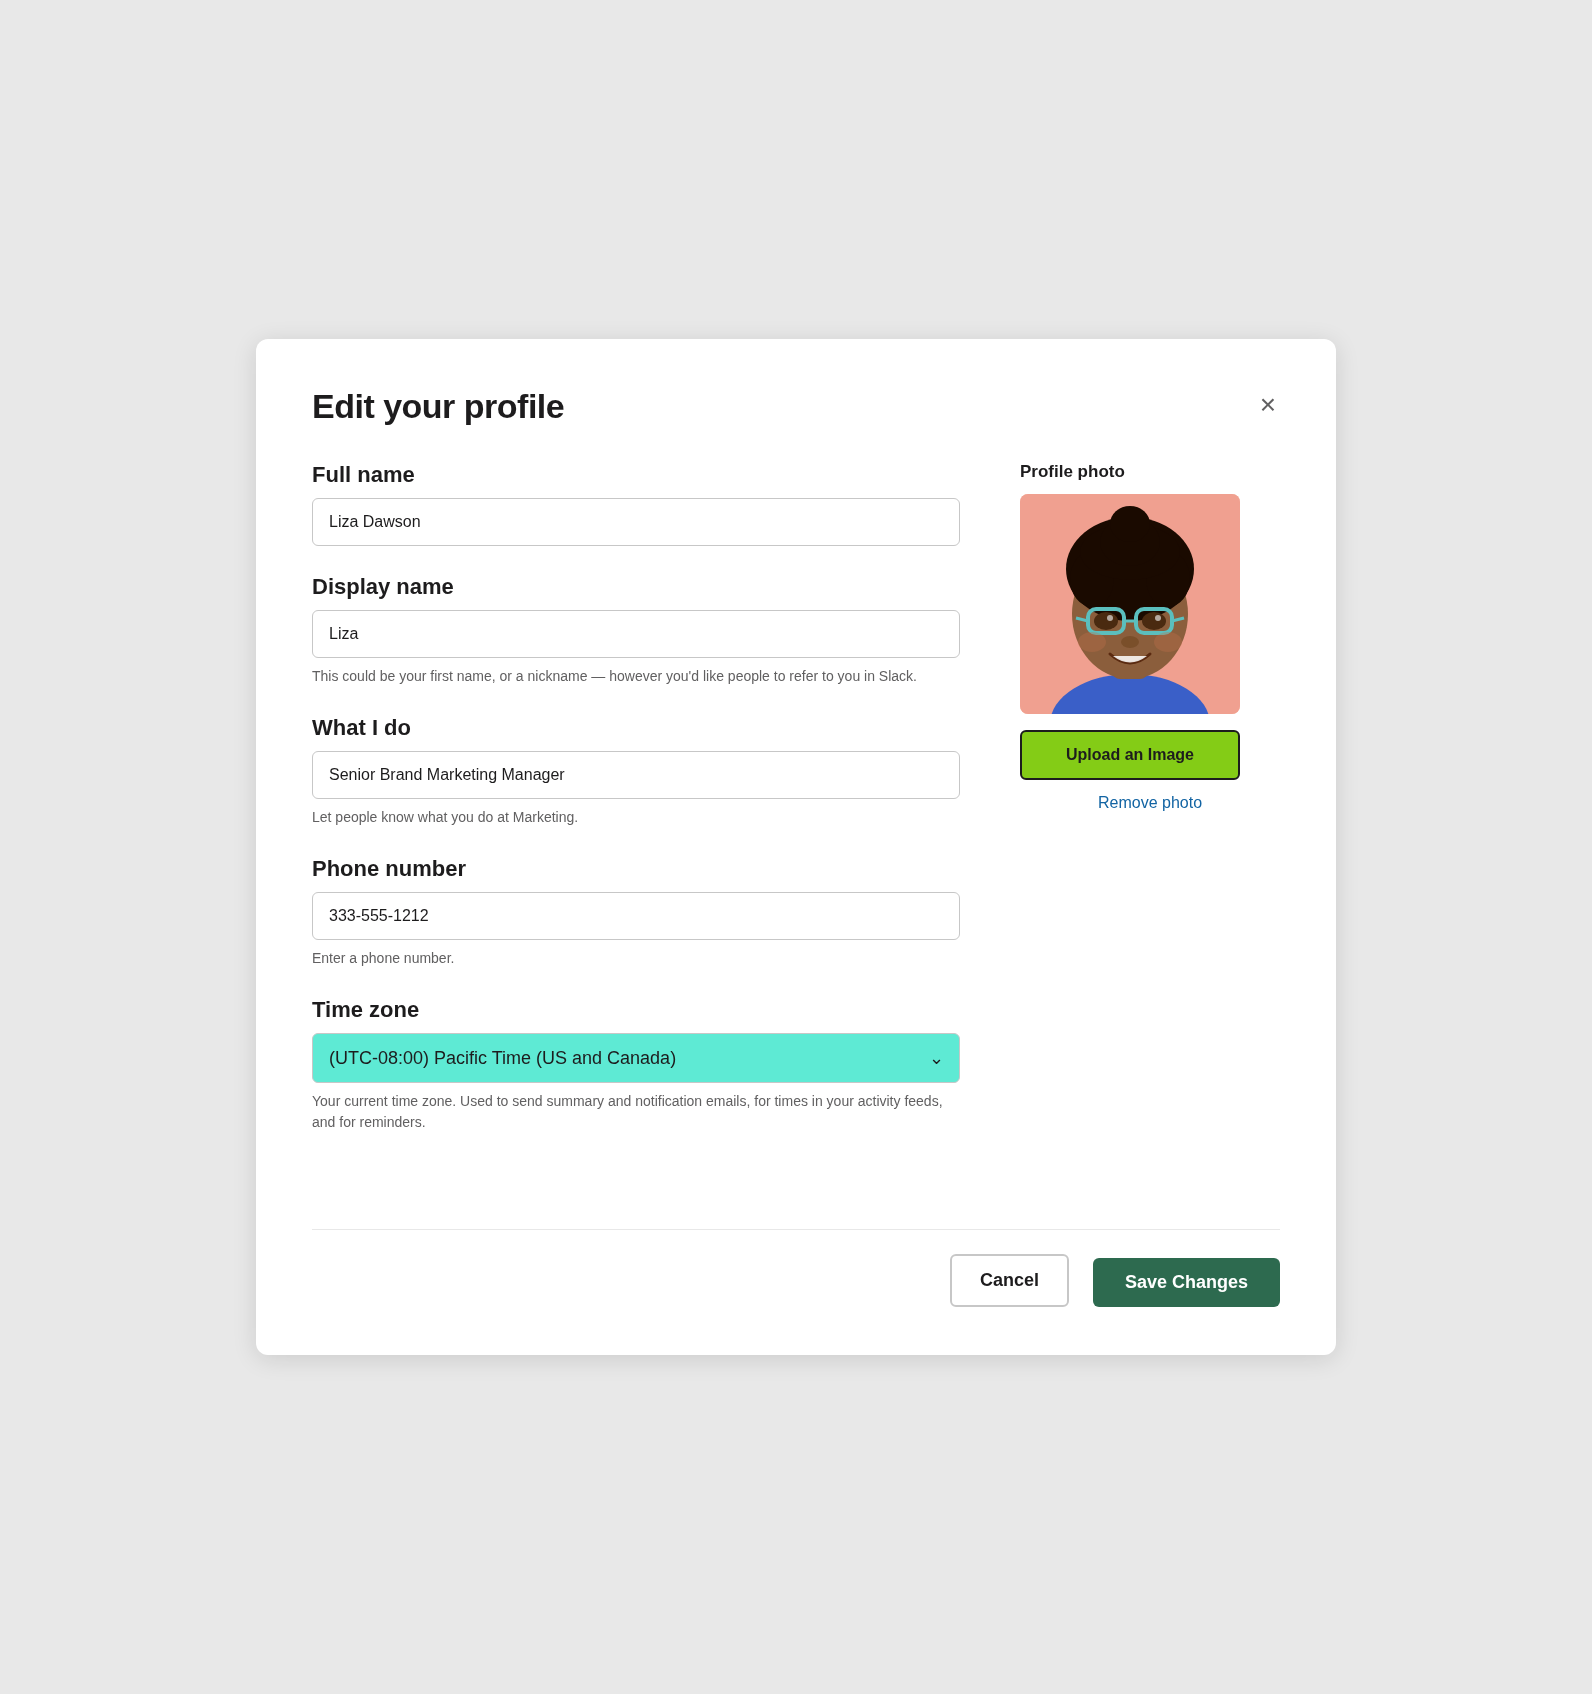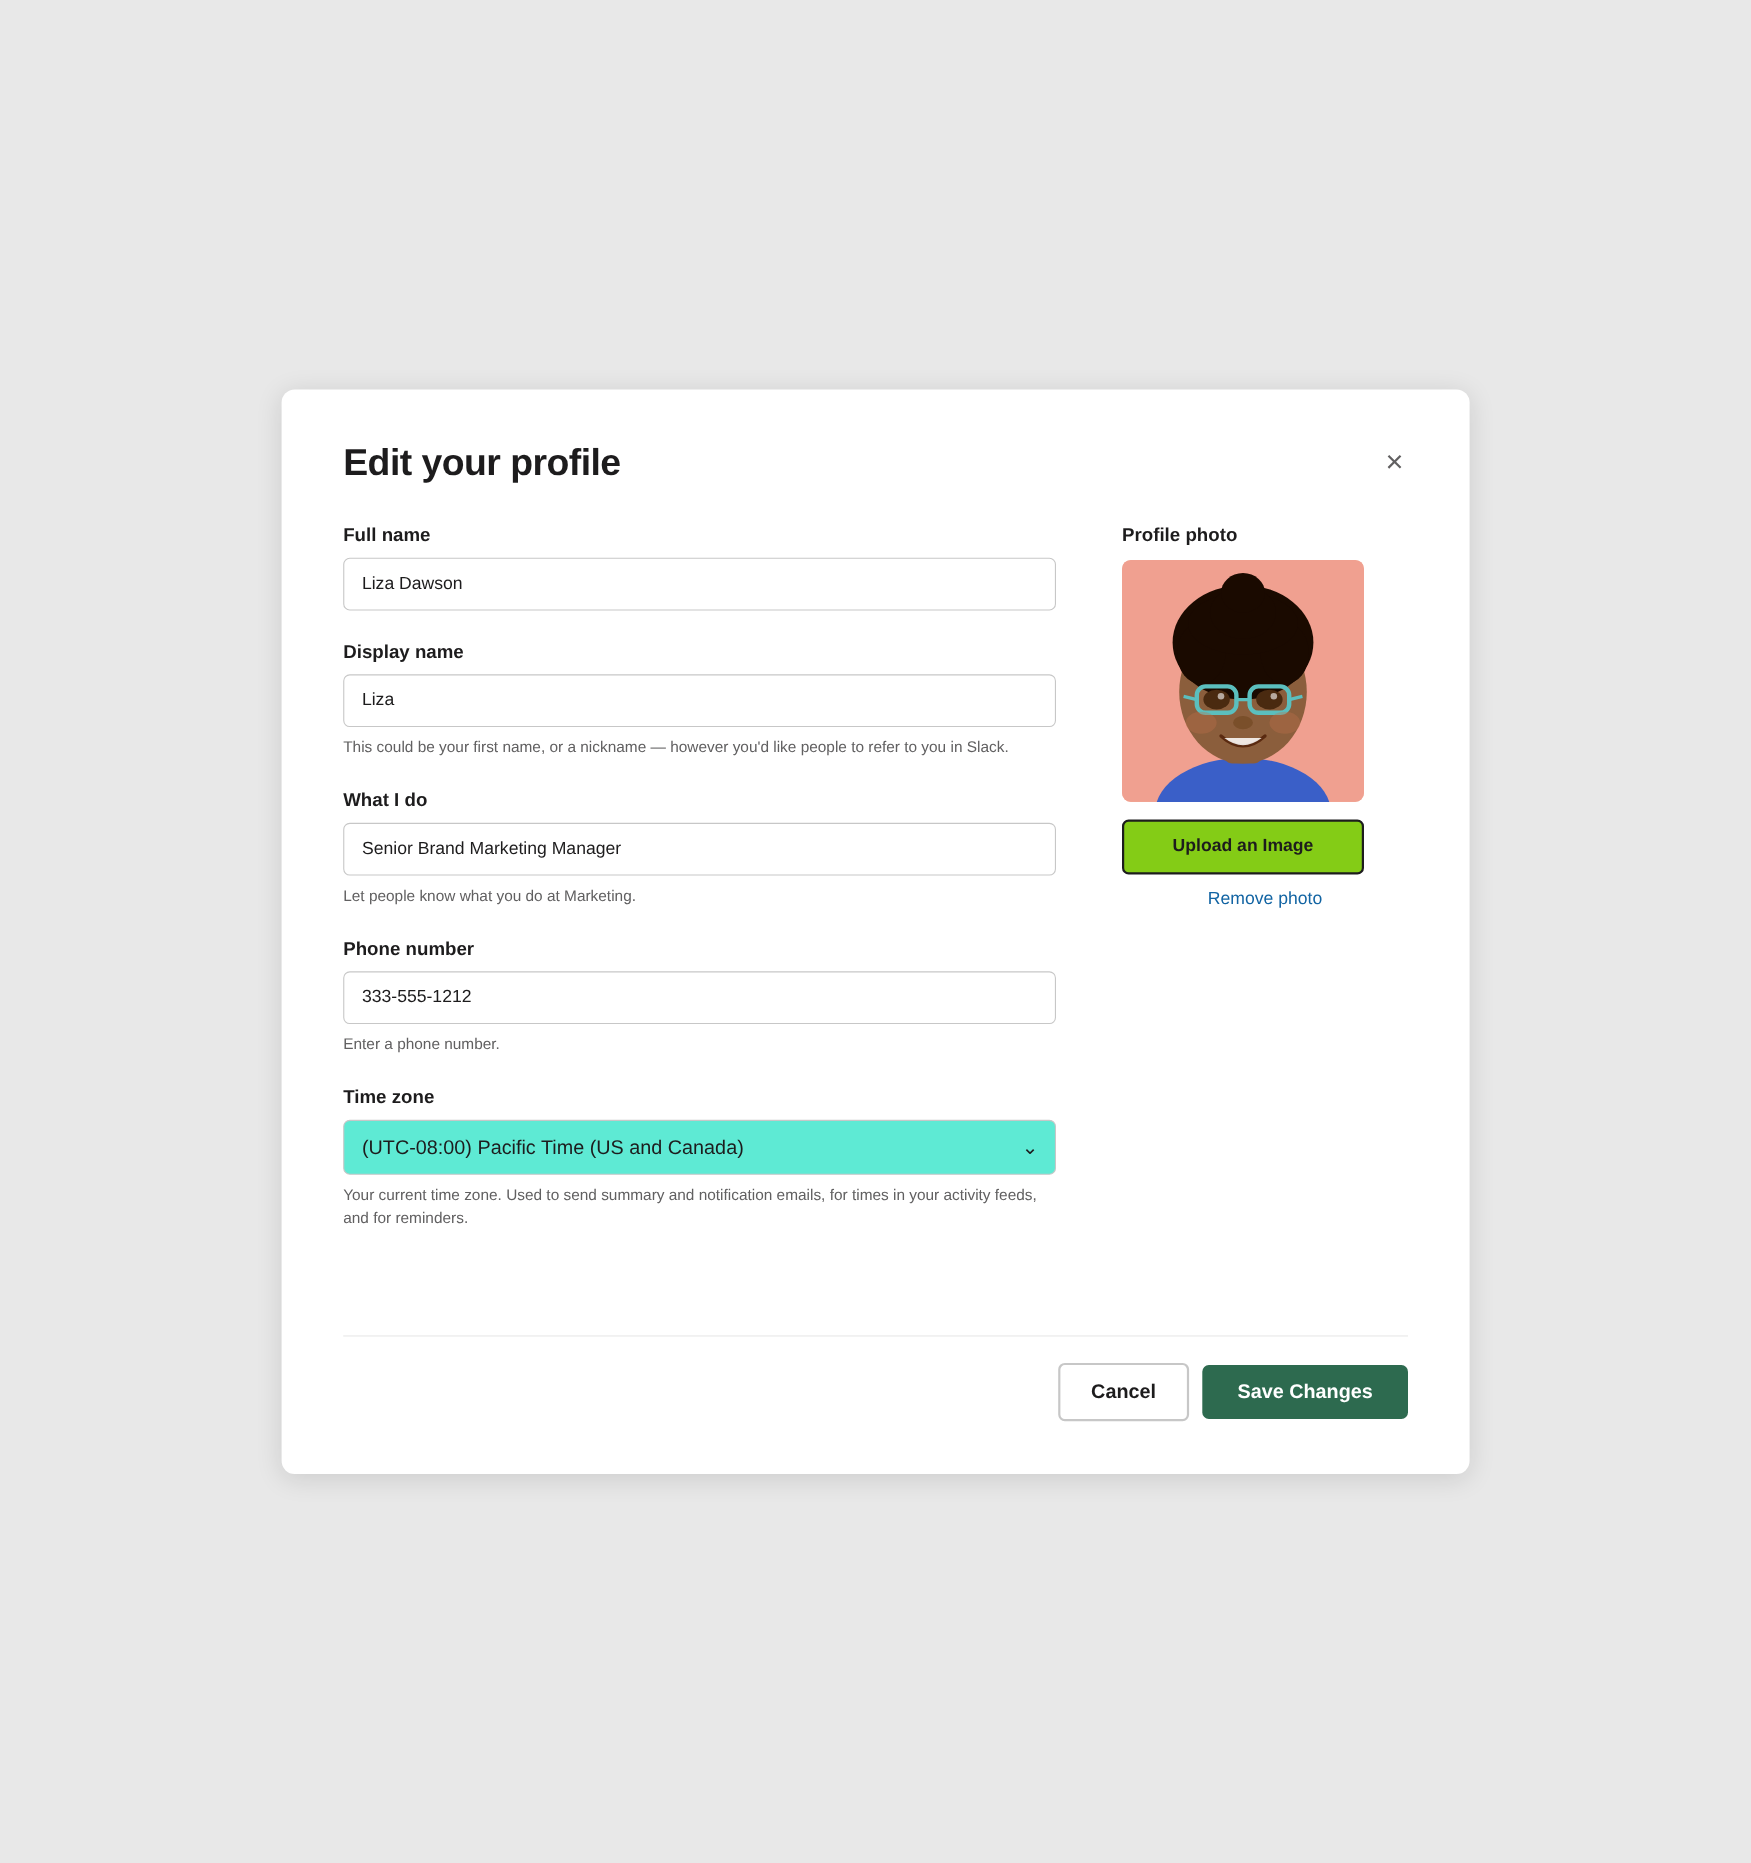--- a/index.html
+++ b/index.html
@@ -76,21 +76,21 @@
       width: 260px;
       flex-shrink: 0;
     }
 
     .form-group {
       margin-bottom: 28px;
     }
 
     .form-label {
       display: block;
-      font-size: 17px;
+      font-size: 22px;
       font-weight: 700;
       color: #1d1c1d;
       margin-bottom: 10px;
     }
 
     .form-input {
       width: 100%;
       padding: 14px 16px;
       border: 1.5px solid #c7c7c7;
       border-radius: 6px;
@@ -182,22 +182,22 @@
       color: #1264a3;
       font-size: 16px;
       cursor: pointer;
       text-decoration: none;
       font-weight: 400;
     }
 
     .modal-footer {
       display: flex;
       justify-content: flex-end;
-      align-items: center;
-      gap: 12px;
+      align-items: flex-end;
+      gap: 24px;
       margin-top: 68px;
       padding-top: 24px;
       border-top: 1px solid #e8e8e8;
     }
 
     .cancel-btn {
       padding: 14px 28px;
       border: 2px solid #c7c7c7;
       border-radius: 6px;
       background: #fff;

